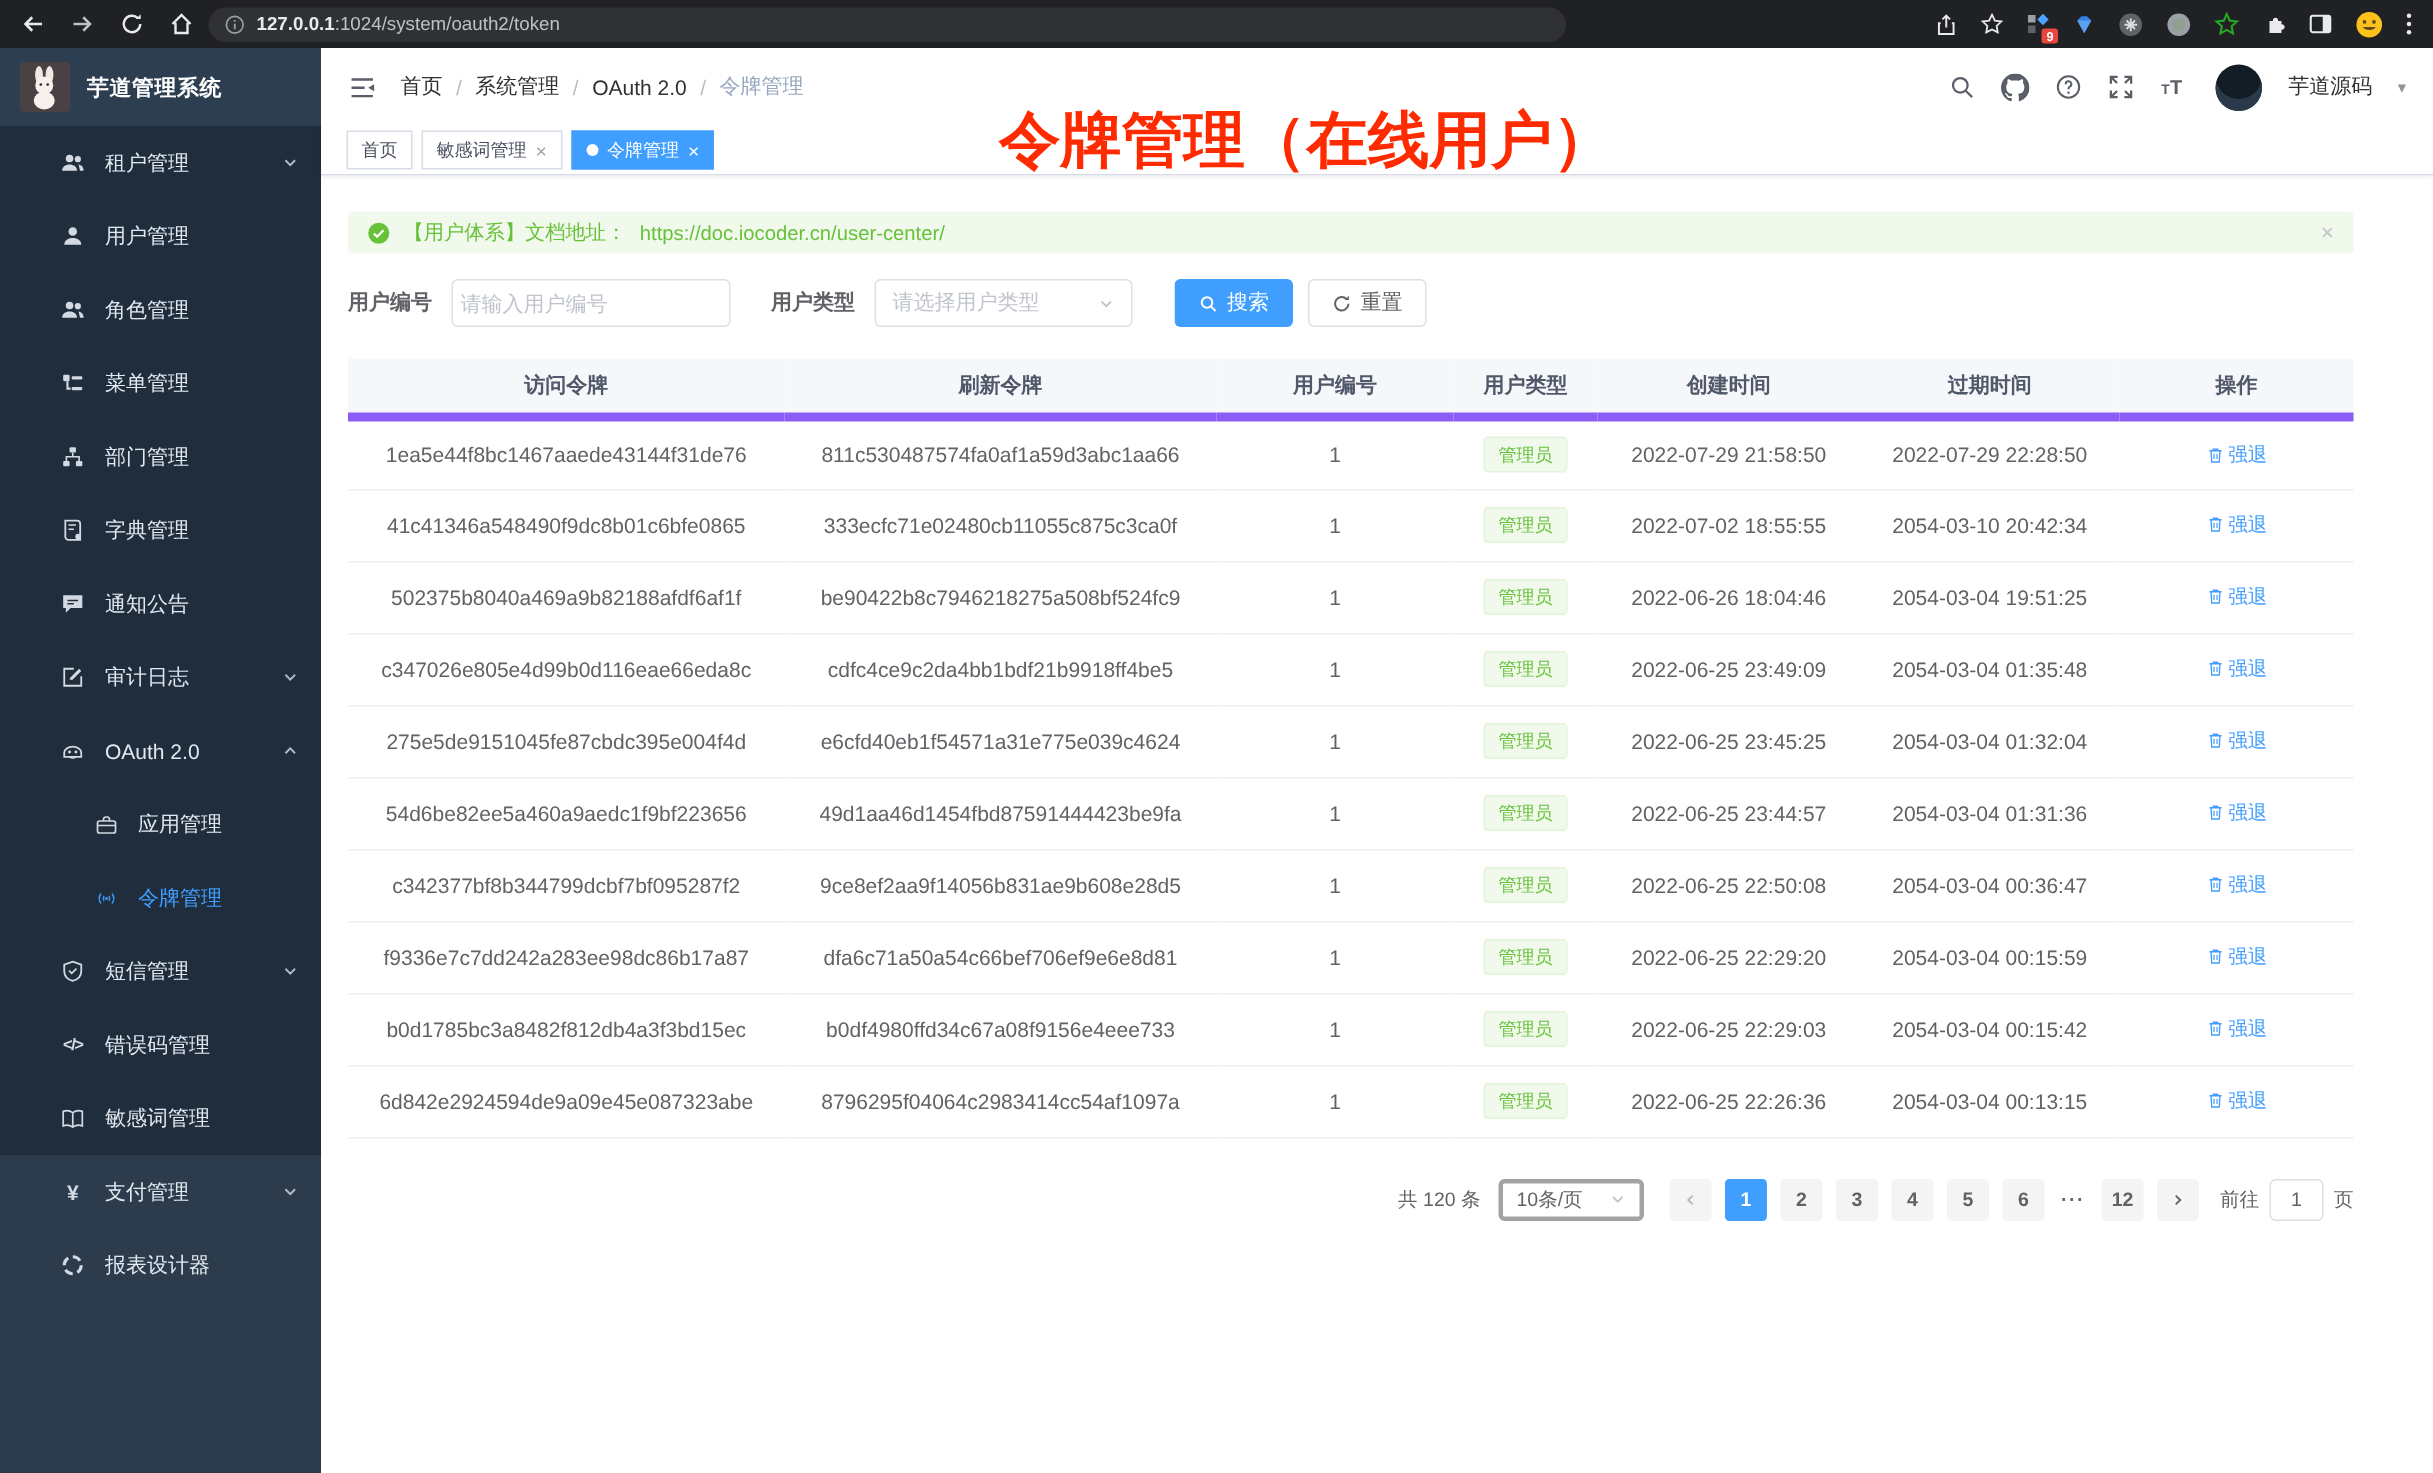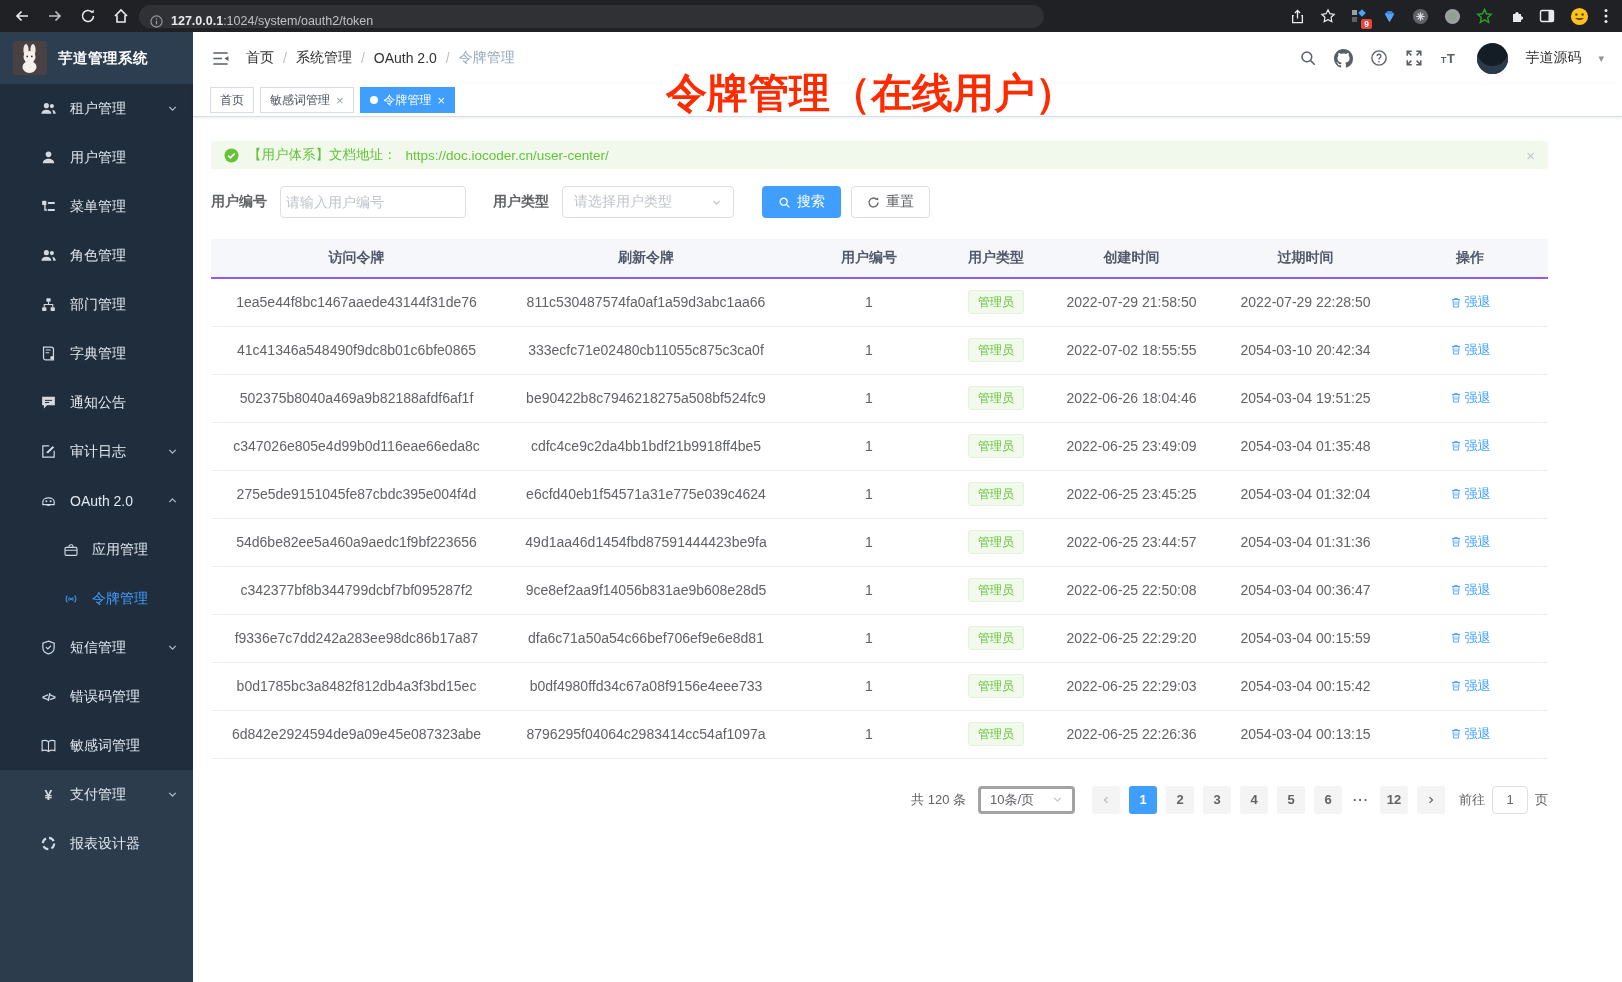--- a/index.html
+++ b/index.html
@@ -6,31 +6,31 @@
   html,body{background:#555;}
   .screen{position:relative;width:1622px;height:982px;background:#fff;overflow:hidden;
     font-family:"Liberation Sans","DejaVu Sans",sans-serif;}
   svg{display:block;}
 
   
   .browser{height:32px;background:#202124;display:flex;align-items:center;padding:0 14px;gap:10px;}
   .bnav{display:flex;align-items:center;gap:17px;}
   .bicon{display:inline-flex;align-items:center;justify-content:center;cursor:pointer;}
   .addr{flex:1;max-width:905px;height:23px;background:#303134;border-radius:12px;display:flex;
-    align-items:flex-end;padding:0 11px;gap:8px;font-size:12.5px;color:#9aa0a6;cursor:text;}
+    align-items:center;padding:0 11px;gap:8px;font-size:12.5px;color:#9aa0a6;cursor:text;}
   .addr .host{color:#e8eaed;font-weight:700;}
   .addr .rest{color:#bdc1c6;}
   .bright{margin-left:auto;display:flex;align-items:center;gap:15px;}
   .extbadge{position:absolute;right:-5px;bottom:-5px;background:#e8453c;color:#fff;font-size:8.5px;
     font-weight:700;border-radius:2px;padding:1px 3px;line-height:1;}
   .rel{position:relative;}
 
   
   .app{display:flex;height:950px;}
-  .sidebar{width:193px;background:#1f2d3d;display:flex;flex-direction:column;color:#e2e8f0;flex-shrink:0;}
+  .sidebar{width:214px;background:#1f2d3d;display:flex;flex-direction:column;color:#e2e8f0;flex-shrink:0;}
   .logo{height:52px;background:#2d3e50;display:flex;align-items:center;padding-left:13px;gap:11px;cursor:pointer;}
   .logo-title{font-size:14.5px;font-weight:700;color:#fff;letter-spacing:.5px;}
   .menu-item{height:49px;display:flex;align-items:center;padding-left:40px;position:relative;
     font-size:14px;cursor:pointer;white-space:nowrap;}
   .menu-item .mi{width:17px;height:17px;margin-right:13px;display:flex;align-items:center;justify-content:center;opacity:.92;}
   .menu-item.sub{padding-left:62px;}
   .menu-item.active{color:#409eff;}
   .chev{position:absolute;right:15px;opacity:.75;display:flex;}
   .menu-bottom{background:#2c3c4d;flex:1;}
   .icon-txt{font-size:14px;line-height:1;font-weight:700;}
@@ -77,21 +77,21 @@
     justify-content:space-between;padding:0 11px;color:#c0c4cc;cursor:pointer;background:#fff;}
   .fsel .sc{color:#c0c4cc;display:flex;}
   .gap24{width:27px;}
   .btn{height:32px;display:inline-flex;align-items:center;gap:6px;padding:0 15px;border-radius:4px;
     font-size:14px;cursor:pointer;border:1px solid transparent;}
   .btn.primary{background:#409eff;color:#fff;margin-left:28px;}
   .btn.plain{background:#fff;border-color:#dcdfe6;color:#606266;margin-left:10px;}
 
   
   table{width:1337px;border-collapse:collapse;table-layout:fixed;font-size:14px;color:#606266;margin-top:2px;}
-  th{height:39px;background:#f6f7fa;color:#51586a;font-weight:700;font-size:14px;border-bottom:2px solid #8b5cf6;}
+  th{height:39px;background:#f6f7fa;color:#51586a;font-weight:700;font-size:14px;border-bottom:6px solid #8b5cf6;}
   td{height:48px;text-align:center;border-bottom:1px solid #ebeef5;overflow:hidden;white-space:nowrap;}
   .badge{display:inline-block;background:#f0f9eb;border:1px solid #e1f3d8;color:#67c23a;font-size:12px;
     line-height:1;padding:5px 9px;border-radius:3px;}
   .oplink{display:inline-flex;align-items:center;gap:3px;color:#409eff;font-size:13px;cursor:pointer;}
 
   
   .pagination{width:1337px;display:flex;align-items:center;justify-content:flex-end;gap:9px;
     margin-top:27px;font-size:13px;color:#606266;}
   .ptotal{margin-right:3px;}
   .psize{width:97px;height:28px;border:3px solid #a3a3a3;border-radius:4px;display:flex;align-items:center;
@@ -255,38 +255,38 @@
               <svg width="17" height="17" viewBox="0 0 24 24" fill="currentColor">
                 <circle cx="12" cy="7.5" r="4"></circle>
                 <path d="M4 20c0-4.2 3.6-6.4 8-6.4s8 2.2 8 6.4z"></path>
               </svg>
             </span>
           <span class="ml">用户管理</span>
         </div>
         <div class="menu-item">
           <span class="mi">
               <svg width="17" height="17" viewBox="0 0 24 24" fill="currentColor">
+                <circle cx="9" cy="8" r="3.6"></circle>
+                <path d="M2 19.5c0-3.8 3.2-5.8 7-5.8s7 2 7 5.8z"></path>
+                <circle cx="16.8" cy="8.6" r="2.9"></circle>
+                <path d="M17.5 13.7c2.6.5 4.7 2.2 4.7 5.8h-3.4"></path>
+              </svg>
+            </span>
+          <span class="ml">角色管理</span>
+        </div>
+        <div class="menu-item">
+          <span class="mi">
+              <svg width="17" height="17" viewBox="0 0 24 24" fill="currentColor">
                 <rect x="3" y="4" width="6" height="6" rx="1"></rect>
                 <rect x="11" y="5.5" width="10" height="3" rx="1"></rect>
                 <rect x="11" y="15.5" width="10" height="3" rx="1"></rect>
                 <path d="M6 10v8h4v-2H8v-6z"></path>
               </svg>
             </span>
           <span class="ml">菜单管理</span>
-        </div>
-        <div class="menu-item">
-          <span class="mi">
-              <svg width="17" height="17" viewBox="0 0 24 24" fill="currentColor">
-                <circle cx="9" cy="8" r="3.6"></circle>
-                <path d="M2 19.5c0-3.8 3.2-5.8 7-5.8s7 2 7 5.8z"></path>
-                <circle cx="16.8" cy="8.6" r="2.9"></circle>
-                <path d="M17.5 13.7c2.6.5 4.7 2.2 4.7 5.8h-3.4"></path>
-              </svg>
-            </span>
-          <span class="ml">角色管理</span>
         </div>
         <div class="menu-item">
           <span class="mi">
               <svg width="17" height="17" viewBox="0 0 24 24">
                 <rect x="9" y="3" width="6" height="5" rx="1" fill="currentColor"></rect>
                 <rect x="3" y="16" width="6" height="5" rx="1" fill="currentColor"></rect>
                 <rect x="15" y="16" width="6" height="5" rx="1" fill="currentColor"></rect>
                 <path d="M12 8v4M6 16v-4h12v4" fill="none" stroke="currentColor" stroke-width="1.5"></path>
               </svg>
             </span>

